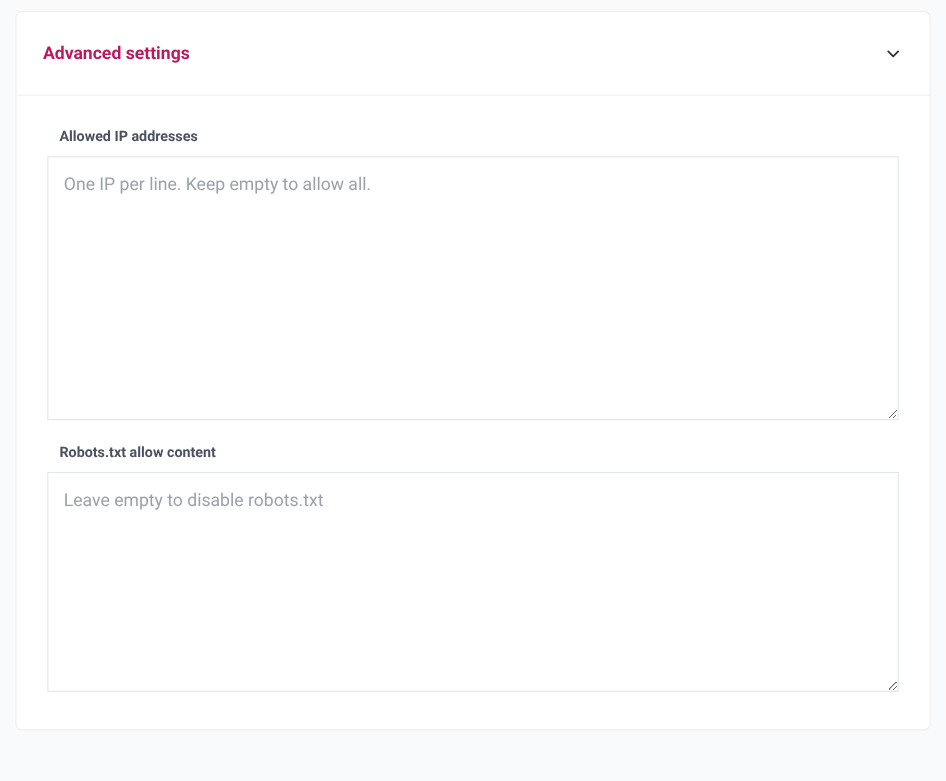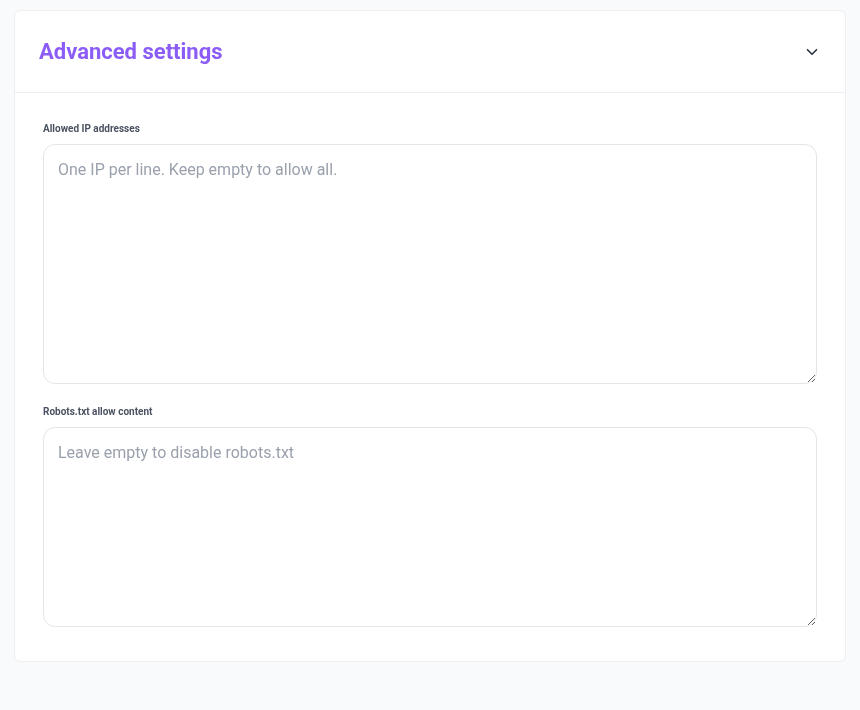--- a/index.html
+++ b/index.html
@@ -22,50 +22,51 @@
     }
     .card-header {
       display: flex;
       align-items: center;
       justify-content: space-between;
       padding: 28px 24px 28px 24px;
       border-bottom: 1px solid #eceef1;
       cursor: pointer;
     }
     .card-title {
-      font-size: 22px;
+      font-size: 16px;
       font-weight: 700;
-      color: #8b5cf6;
+      color: #be185d;
     }
     .chevron {
       width: 18px;
       height: 18px;
       color: #2b3445;
       flex-shrink: 0;
     }
     .card-body {
       padding: 30px 28px 30px 28px;
     }
     .form-group {
       margin-bottom: 18px;
     }
     .form-group:last-child {
       margin-bottom: 0;
     }
     .form-label {
       display: block;
-      font-size: 10px;
+      font-size: 13px;
       font-weight: 700;
       color: #4a5160;
       margin-bottom: 10px;
+      margin-left: 11px;
     }
     .form-textarea {
       width: 100%;
       border: 1px solid #e2e5ea;
-      border-radius: 12px;
+      border-radius: 0;
       padding: 14px 14px;
       font-family: inherit;
       font-size: 16px;
       color: #2b3445;
       resize: both;
       outline: none;
       line-height: 1.4;
     }
     .form-textarea::placeholder {
       color: #9aa1ad;

